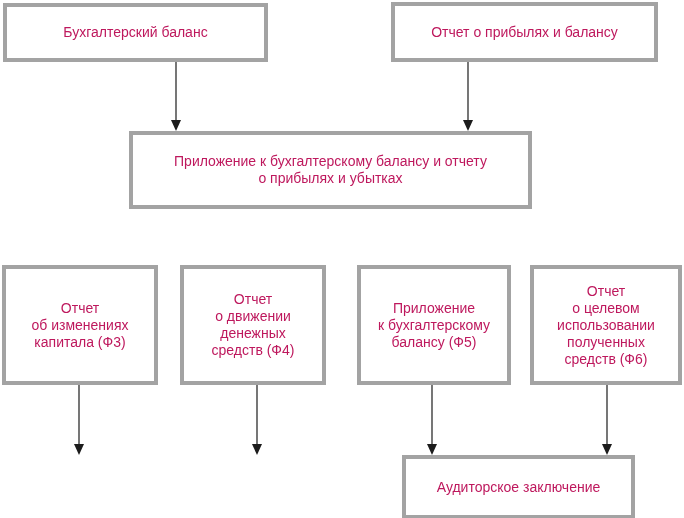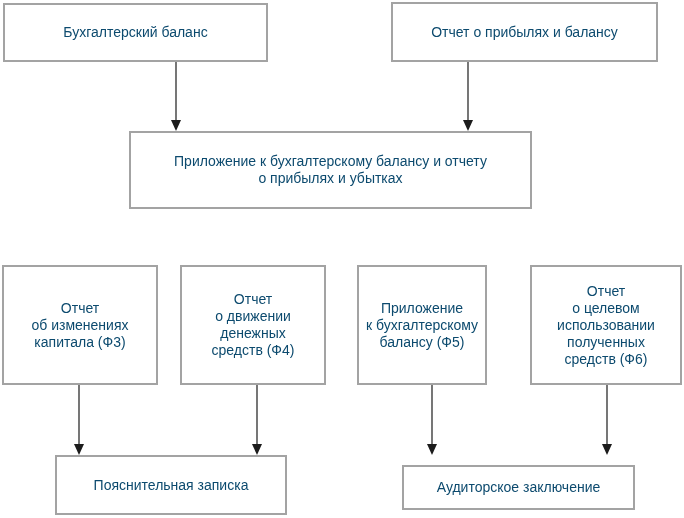--- a/index.html
+++ b/index.html
@@ -12,40 +12,40 @@
     width: 684px;
     height: 518px;
     background: #ffffff;
     font-family: "Liberation Sans", sans-serif;
     overflow: hidden;
   }
   .node {
     position: absolute;
     box-sizing: border-box;
     background: #ffffff;
-    border: 2px solid #a3a3a3;
-    color: #0c4a6e;
+    border: 4px solid #a3a3a3;
+    color: #be185d;
     font-size: 14px;
     line-height: 17px;
     text-align: center;
     display: flex;
     align-items: center;
     justify-content: center;
     white-space: pre-line;
     padding: 2px 6px;
   }
   #node-balance-sheet   { left: 3px;   top: 3px;   width: 265px; height: 59px; }
   #node-profit-loss     { left: 391px; top: 2px;   width: 267px; height: 60px; }
   #node-appendix        { left: 129px; top: 131px; width: 403px; height: 78px; }
   #node-f3              { left: 2px;   top: 265px; width: 156px; height: 120px; }
   #node-f4              { left: 180px; top: 265px; width: 146px; height: 120px; }
-  #node-f5              { left: 357px; top: 265px; width: 130px; height: 120px; }
+  #node-f5              { left: 357px; top: 265px; width: 154px; height: 120px; }
   #node-f6              { left: 530px; top: 265px; width: 152px; height: 120px; }
   #node-explanatory     { left: 55px;  top: 455px; width: 232px; height: 60px; }
-  #node-audit           { left: 402px; top: 465px; width: 233px; height: 45px; }
+  #node-audit           { left: 402px; top: 455px; width: 233px; height: 64px; }
   .arrows-layer {
     position: absolute;
     left: 0; top: 0;
     width: 684px; height: 518px;
     pointer-events: none;
   }
   .arrows-layer line    { stroke: #1c1c1c; stroke-width: 1.2; }
   .arrows-layer polygon { fill: #1c1c1c; }
 </style>
 </head>
@@ -99,17 +99,16 @@
   <div class="node" id="node-f5">Приложение
 к бухгалтерскому
 балансу (Ф5)</div>
 
   <div class="node" id="node-f6">Отчет
 о целевом
 использовании
 полученных
 средств (Ф6)</div>
 
-  <div class="node" id="node-explanatory">Пояснительная записка</div>
 
   <div class="node" id="node-audit">Аудиторское заключение</div>
 
 </div>
 
 </body></html>

